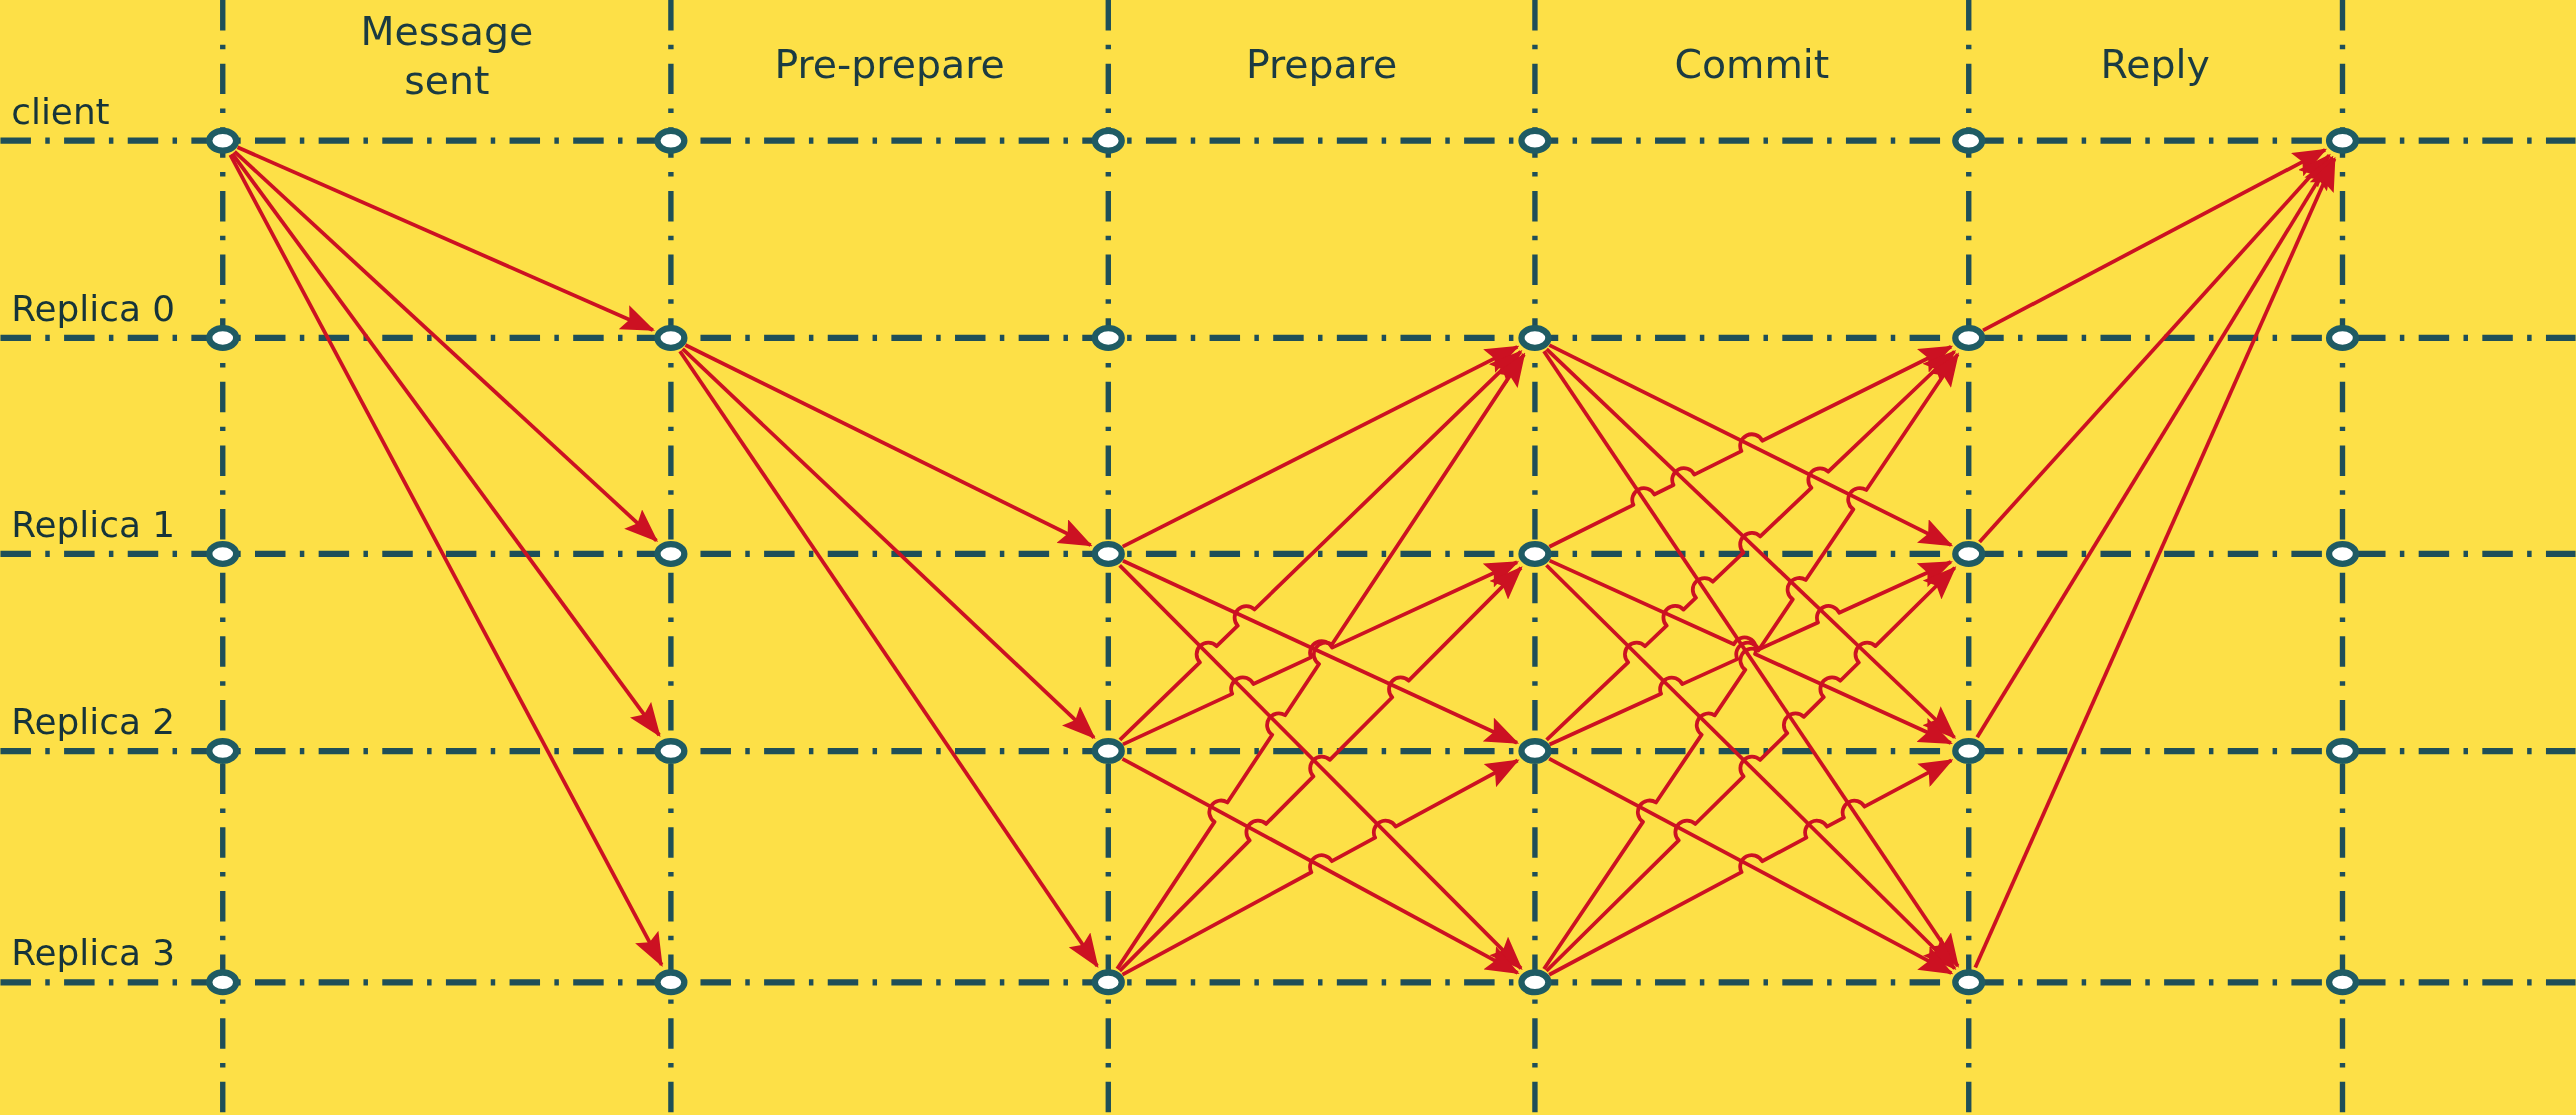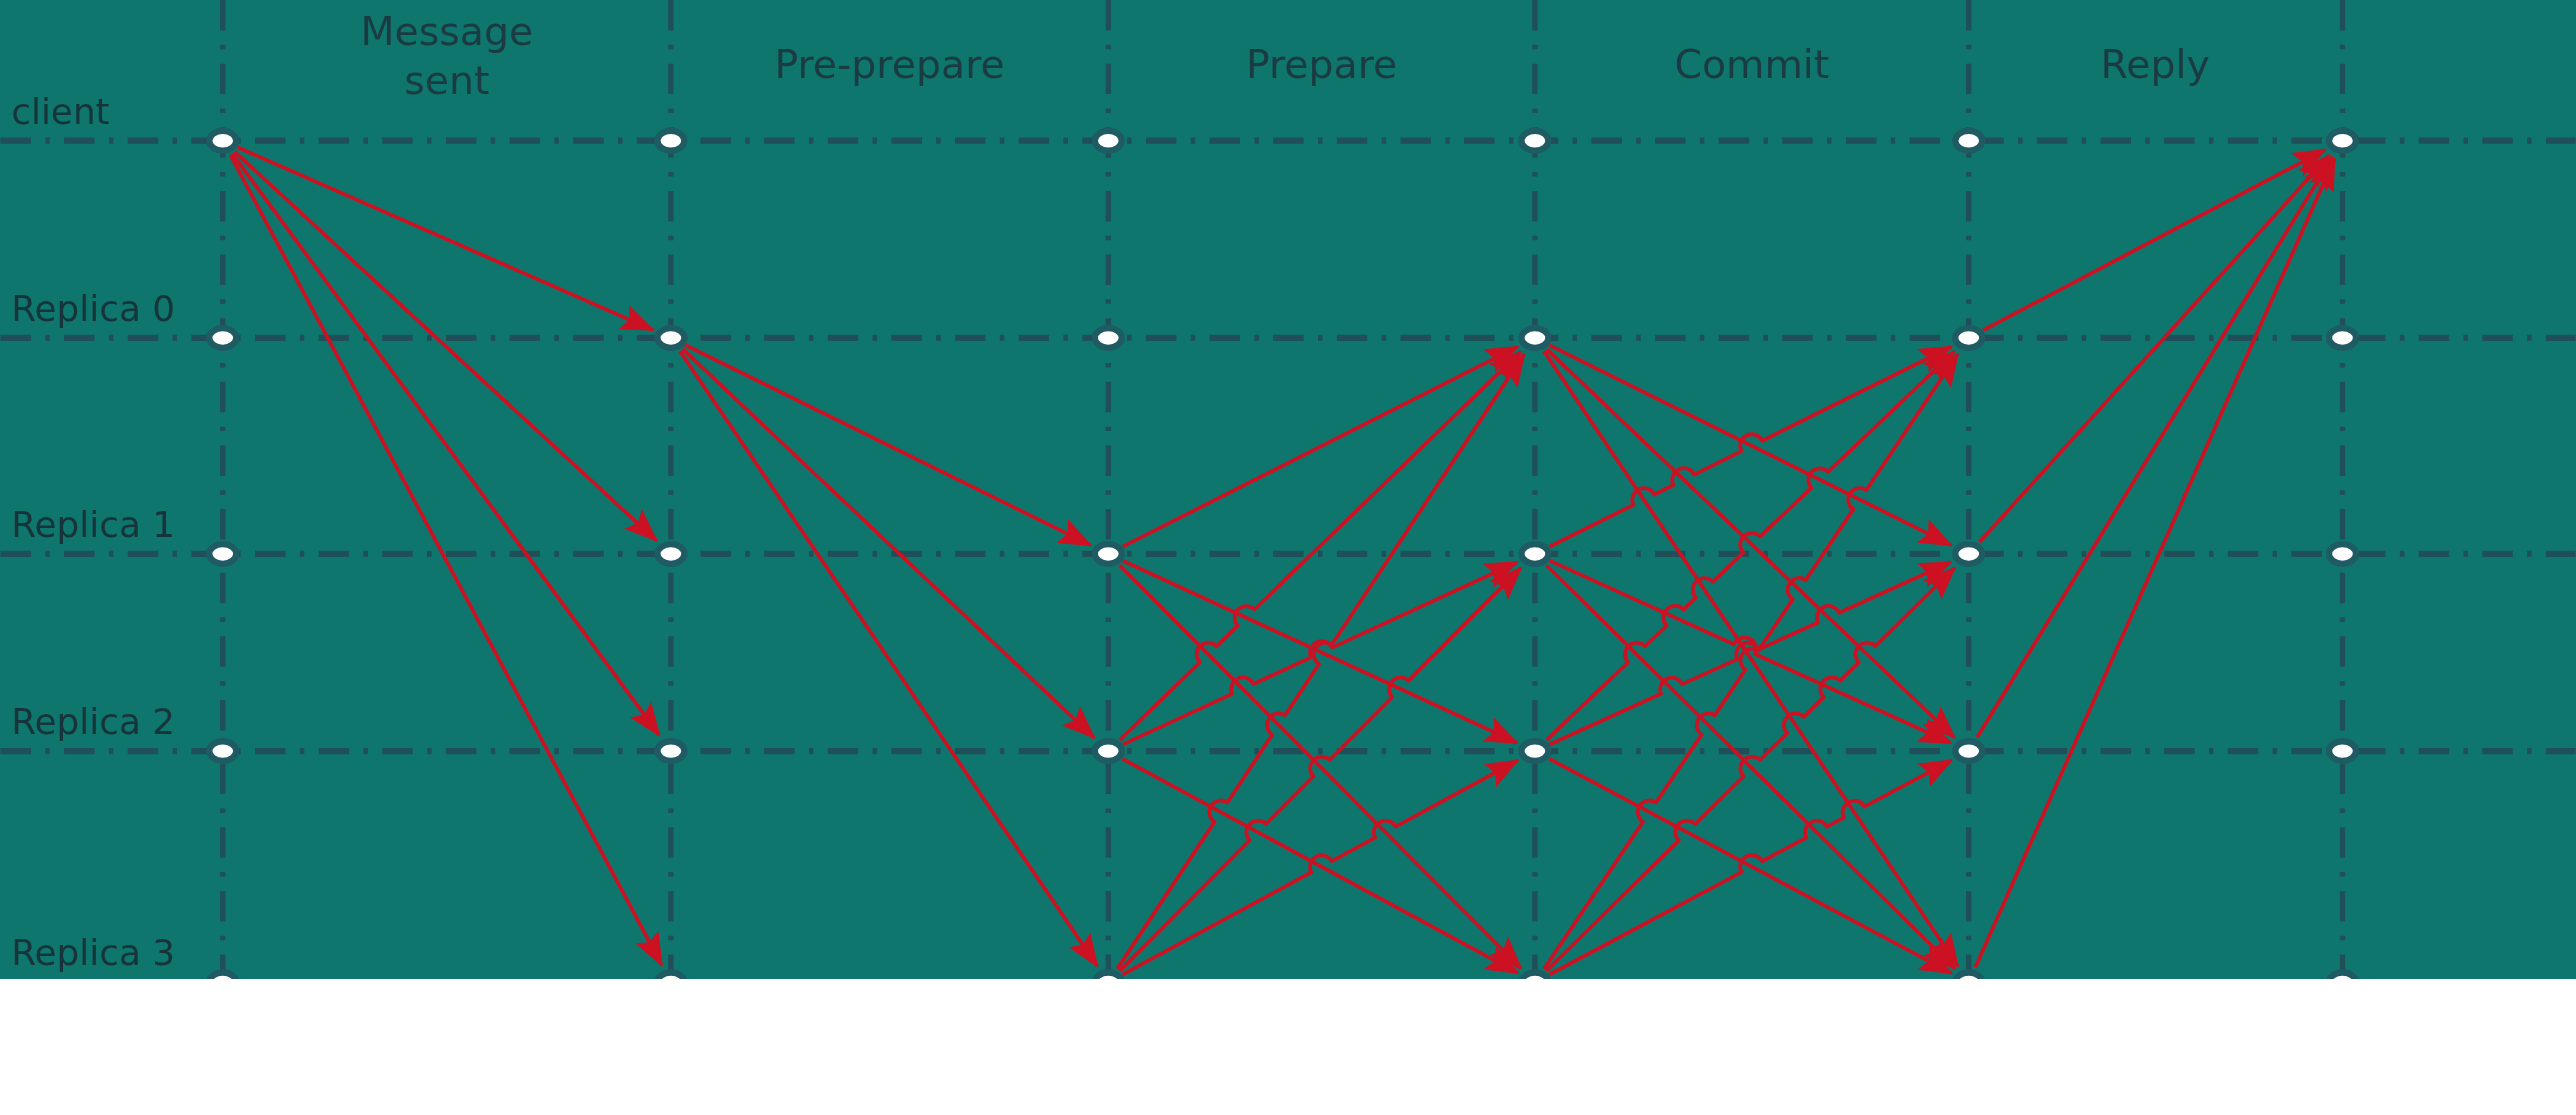--- a/index.html
+++ b/index.html
@@ -7,22 +7,22 @@
     margin: 0;
     padding: 0;
     background: #ffffff;
   }
   body {
     font-family: "DejaVu Sans", "Liberation Sans", sans-serif;
   }
   #diagram-root {
     position: relative;
     width: 2576px;
-    height: 979px;
-    background: #0f766e;
+    height: 1115px;
+    background: #fde047;
     overflow: hidden;
   }
   #diagram-svg {
     position: absolute;
     left: 0;
     top: 0;
     width: 2576px;
     height: 1115px;
     display: block;
   }

